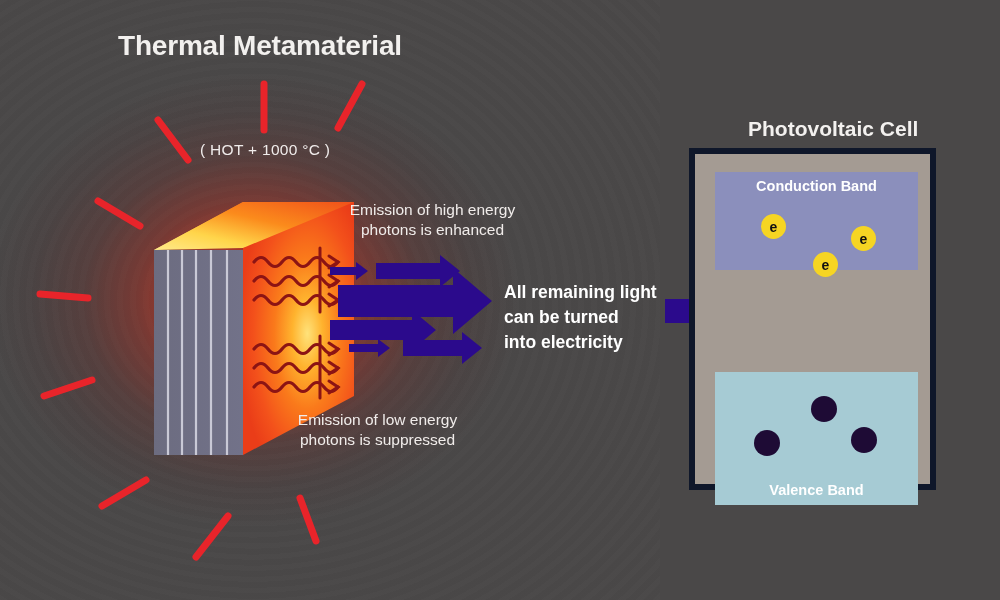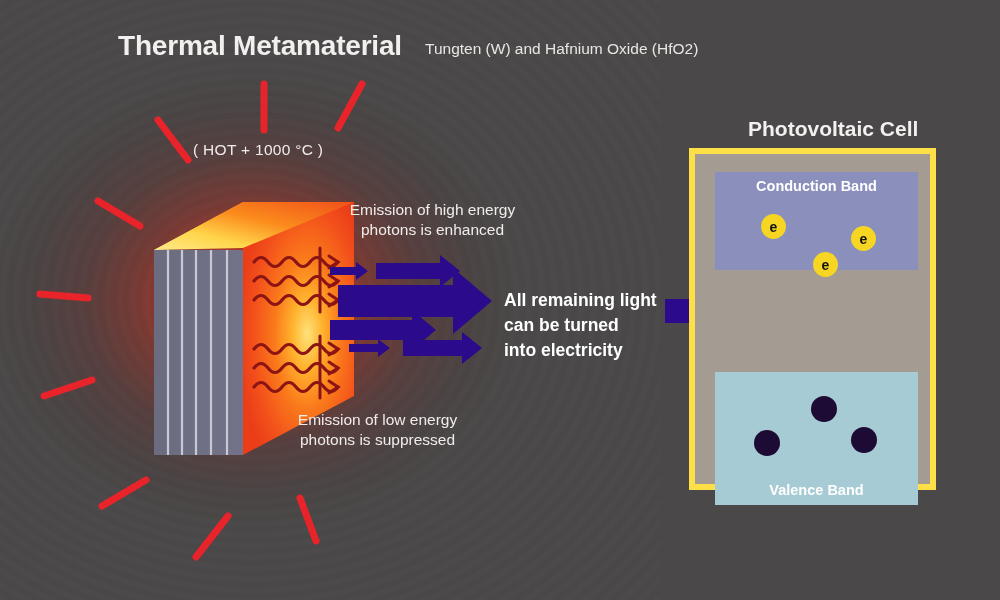--- a/index.html
+++ b/index.html
@@ -74,21 +74,21 @@
     left: 722px;
     top: 117px;
     font-size: 21px;
     font-weight: bold;
     color: #f3f1ef;
     white-space: nowrap;
     margin-left: 26px;
   }
   .hot-label {
     position: absolute;
-    left: 193px;
+    left: 200px;
     top: 141px;
     font-size: 15.5px;
     color: #f0eceb;
     white-space: nowrap;
     letter-spacing: .3px;
   }
 
   
   .note {
     position: absolute;
@@ -96,21 +96,21 @@
     font-size: 15.5px;
     line-height: 1.32;
     text-align: center;
     white-space: pre-line;
   }
   .note-high { left: 345px; top: 200px; width: 175px; }
   .note-low  { left: 290px; top: 410px; width: 175px; }
   .note-elec {
     position: absolute;
     left: 504px;
-    top: 288px;
+    top: 280px;
     width: 180px;
     color: #ffffff;
     font-size: 17.5px;
     font-weight: bold;
     line-height: 1.42;
     white-space: pre-line;
     text-align: left;
   }
 
   
@@ -122,21 +122,21 @@
   }
 
   
   .pv-frame {
     position: absolute;
     left: 689px;
     top: 148px;
     width: 247px;
     height: 342px;
     background: #a49b93;
-    border: 6px solid #fde047;
+    border: 6px solid #0f172a;
     box-sizing: border-box;
   }
   .band {
     position: absolute;
     left: 20px;
     width: 203px;
     box-sizing: border-box;
   }
   .band-cond {
     top: 18px;
@@ -274,21 +274,20 @@
 
       <polygon points="349,344 378,344 378,339 390,348 378,357 378,352 349,352"></polygon>
 
       <polygon points="403,340 462,340 462,332 482,348 462,364 462,356 403,356"></polygon>
     </g>
 
     <polygon points="665,299 752,299 752,287 789,311 752,335 752,323 665,323" fill="#2b0a8c"></polygon>
   </svg>
 
   <div class="title-main">Thermal Metamaterial</div>
-  <div class="title-sub">Tungten (W) and Hafnium Oxide (HfO2)</div>
   <div class="hot-label">( HOT  + 1000 °C )</div>
 
   <div class="note note-low">Emission of low energy
 photons is suppressed</div>
   <div class="note note-high">Emission of high energy
 photons is enhanced</div>
   <div class="note-elec">All remaining light
 can be turned
 into electricity</div>
 

